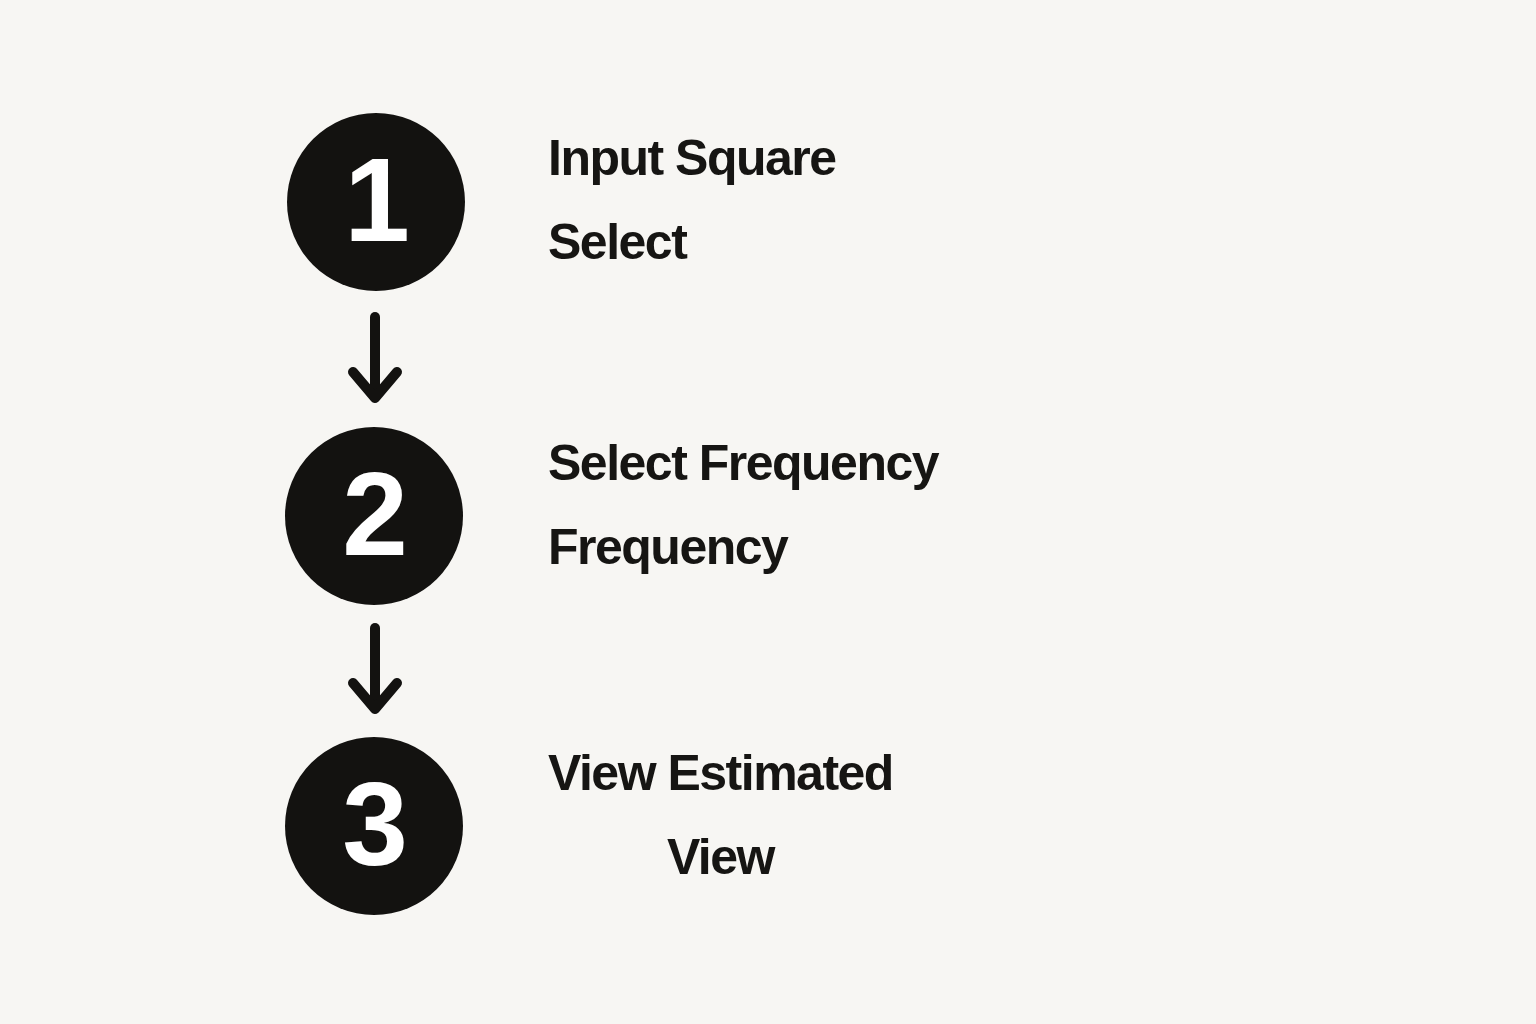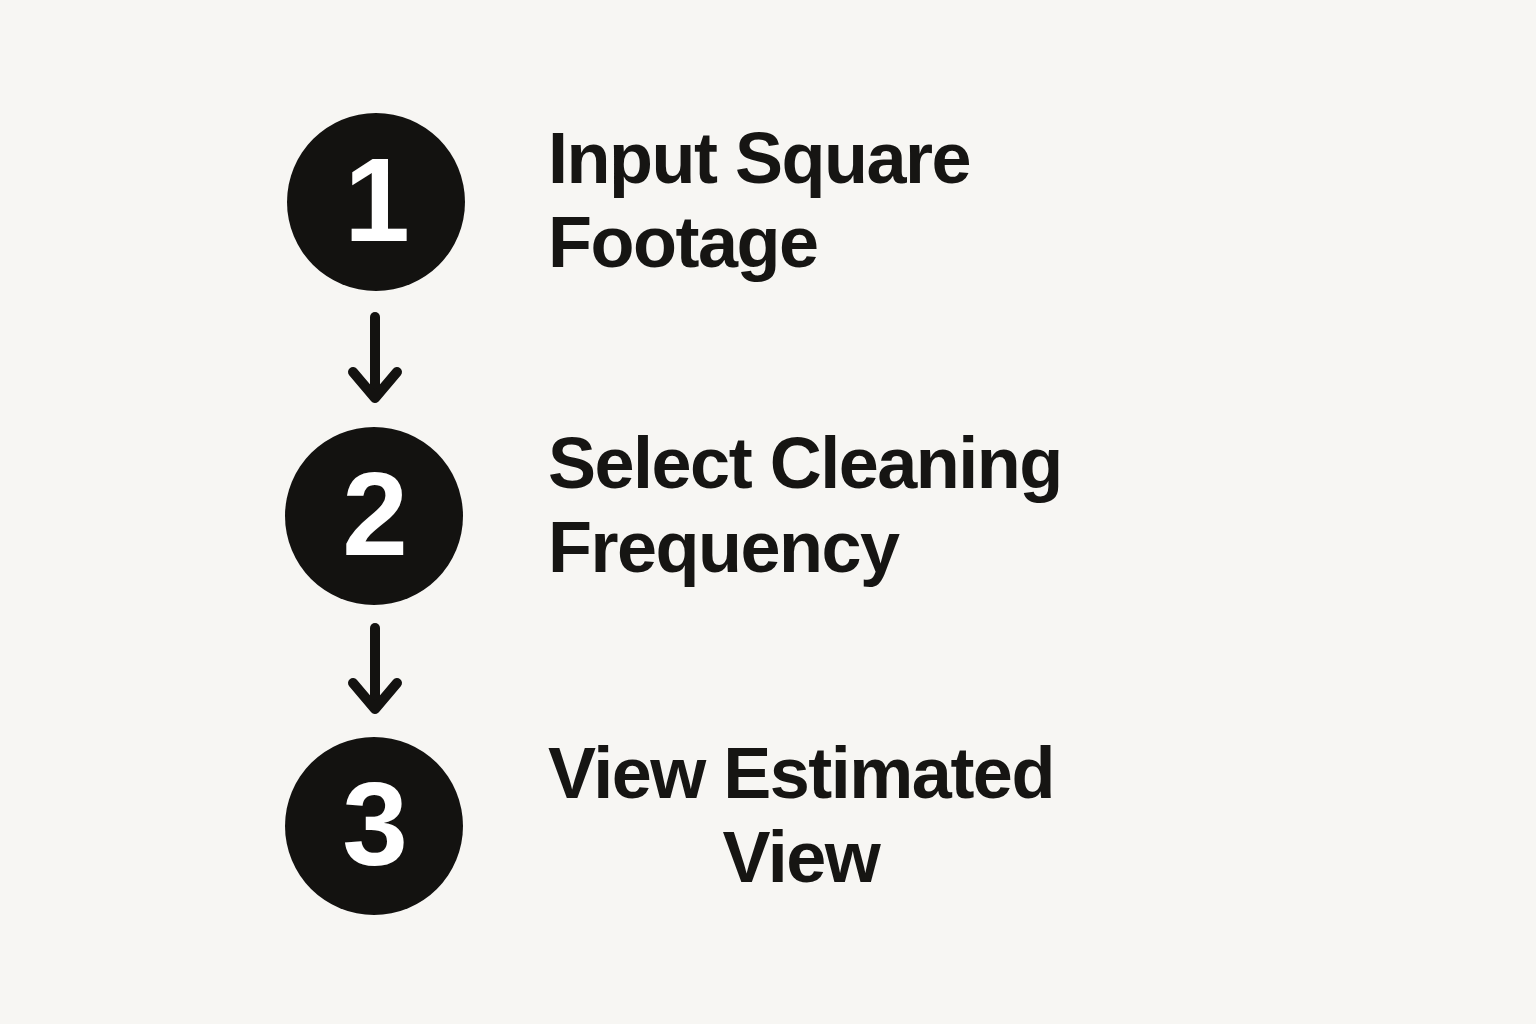--- a/index.html
+++ b/index.html
@@ -28,53 +28,53 @@
     color: #ffffff;
     font-size: 118px;
     font-weight: 700;
     line-height: 1;
     letter-spacing: -2px;
     transform: translateY(-2px);
   }
   .step-label {
     position: absolute;
     color: #161513;
-    font-size: 72px;
+    font-size: 50px;
     font-weight: 700;
     line-height: 84px;
     letter-spacing: -1.5px;
     white-space: nowrap;
   }
   .arrow {
     position: absolute;
   }
 </style>
 </head>
 <body>
 
 <div class="canvas">
 
   <div class="step-circle" style="left:287px; top:113px;">
     <span class="step-number">1</span>
   </div>
   <div class="step-label" style="left:548px; top:116px;">
     <div>Input Square</div>
-    <div>Footage</div>
+    <div>Select</div>
   </div>
 
   <svg class="arrow" style="left:345px; top:311px;" width="60" height="95" viewBox="0 0 60 95">
     <line x1="30" y1="6" x2="30" y2="84" stroke="#131210" stroke-width="10" stroke-linecap="round"></line>
     <polyline points="8,61 30,87 52,61" fill="none" stroke="#131210" stroke-width="10" stroke-linecap="round" stroke-linejoin="round"></polyline>
   </svg>
 
   <div class="step-circle" style="left:285px; top:427px;">
     <span class="step-number">2</span>
   </div>
   <div class="step-label" style="left:548px; top:421px;">
-    <div>Select Cleaning</div>
+    <div>Select Frequency</div>
     <div>Frequency</div>
   </div>
 
   <svg class="arrow" style="left:345px; top:622px;" width="60" height="95" viewBox="0 0 60 95">
     <line x1="30" y1="6" x2="30" y2="84" stroke="#131210" stroke-width="10" stroke-linecap="round"></line>
     <polyline points="8,61 30,87 52,61" fill="none" stroke="#131210" stroke-width="10" stroke-linecap="round" stroke-linejoin="round"></polyline>
   </svg>
 
   <div class="step-circle" style="left:285px; top:737px;">
     <span class="step-number">3</span>

